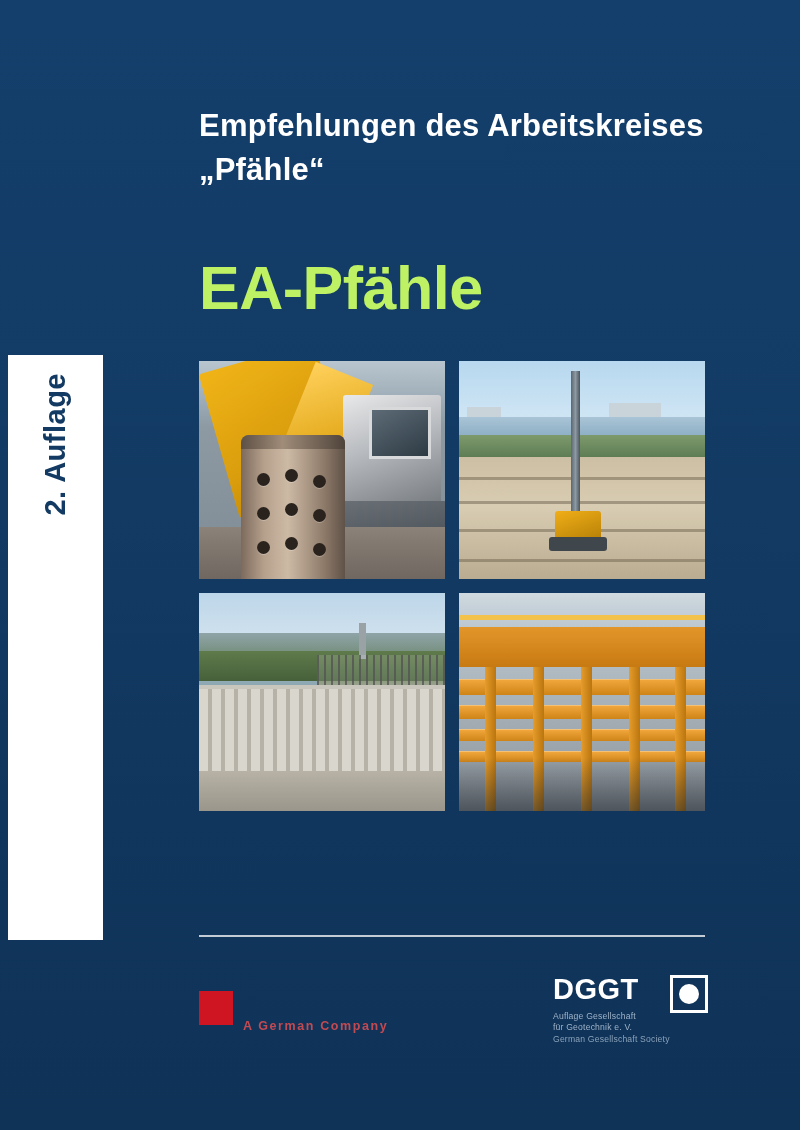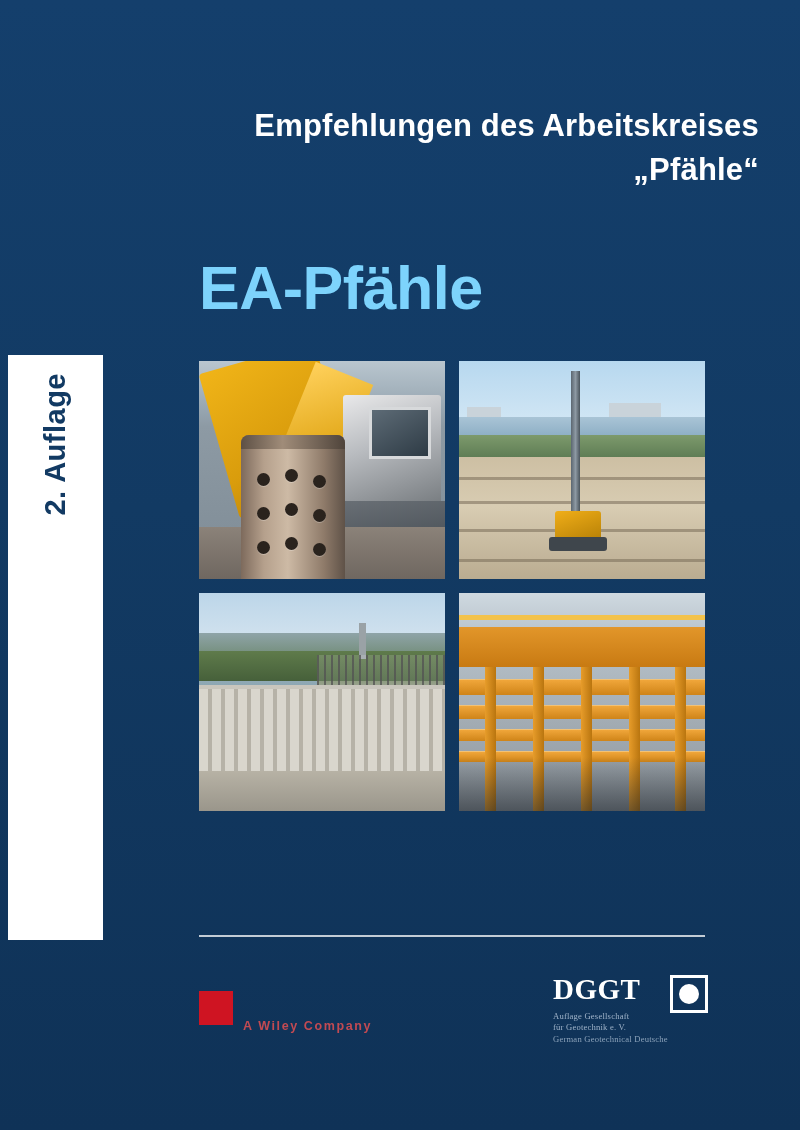--- a/index.html
+++ b/index.html
@@ -52,26 +52,25 @@
   
   .series-title {
     position: absolute;
     left: 199px; top: 104px;
     width: 560px;
     color: #ffffff;
     font-size: 31px;
     font-weight: bold;
     line-height: 1.42;
     letter-spacing: 0.2px;
-    text-align: right;
   }
   .main-title {
     position: absolute;
     left: 199px; top: 253px;
-    color: #7dd3fc;
+    color: #bef264;
     font-size: 61px;
     font-weight: bold;
     letter-spacing: -0.5px;
   }
 
   
   .photo-grid {
     position: absolute;
     left: 199px; top: 361px;
     width: 506px; height: 452px;
@@ -280,21 +279,20 @@
     letter-spacing: 1.6px;
     white-space: nowrap;
   }
 
   
   .dggt-logo {
     position: absolute;
     left: 553px; top: 975px;
     width: 155px; height: 80px;
     color: #ffffff;
-    font-family: Liberation Serif, serif;
   }
   .dggt-name {
     font-size: 29px;
     font-weight: bold;
     letter-spacing: 0.5px;
     line-height: 1;
   }
   .dggt-mark {
     position: absolute; right: 0px; top: 0px;
     width: 38px; height: 38px;
@@ -392,26 +390,26 @@
       <div class="post" style="left:216px; top:74px; width:11px; height:144px;"></div>
       <div class="shadow"></div>
     </div>
 
   </div>
 
   <div class="divider"></div>
 
   <div class="ernst-logo">
     <div class="ernst-sq"></div>
-    <div class="ernst-sub">A Wiley Company</div>
+    <div class="ernst-sub">A German Company</div>
   </div>
 
   <div class="dggt-logo">
     <div class="dggt-mark"></div>
     <div class="dggt-name">DGGT</div>
     <div class="dggt-sub">
       <div>Auflage Gesellschaft</div>
       <div>für Geotechnik e. V.</div>
-      <div class="en">German Geotechnical Deutsche</div>
+      <div class="en">German Gesellschaft Society</div>
     </div>
   </div>
 
 </div>
 
 </body></html>

